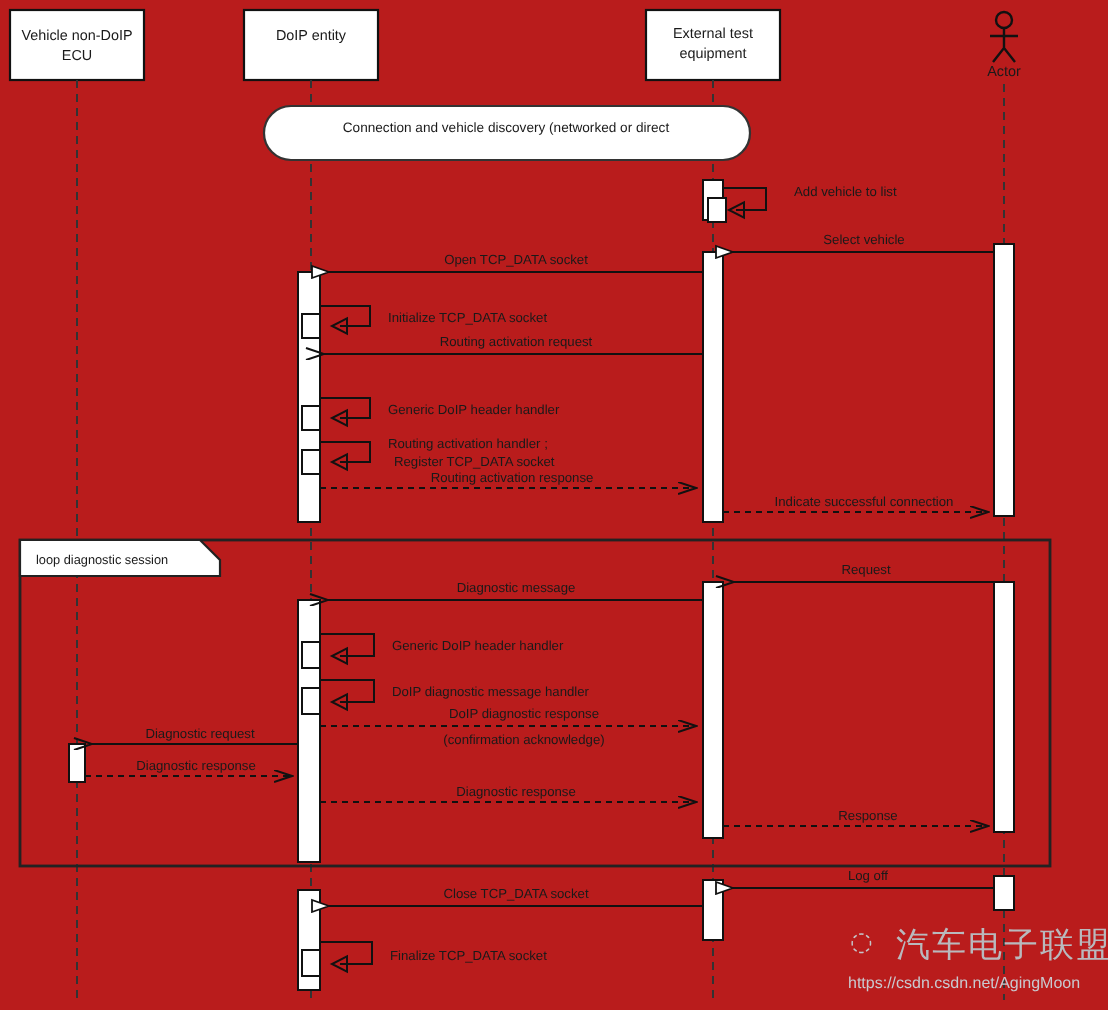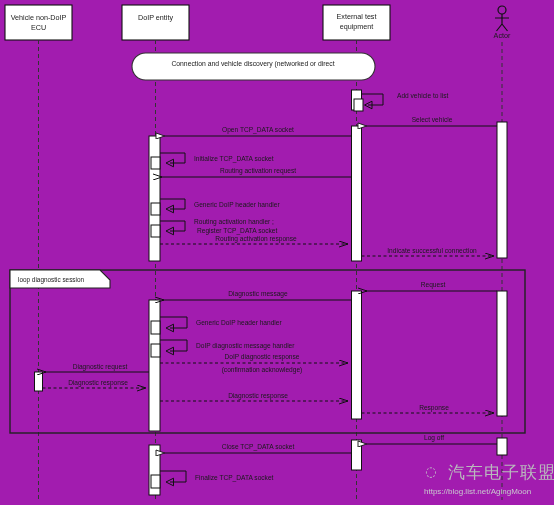--- a/index.html
+++ b/index.html
@@ -10,21 +10,21 @@
   body {
     width: 554px;
     height: 505px;
     font-family: "Liberation Sans", sans-serif;
     overflow: hidden;
   }
   #diagram-root {
     position: relative;
     width: 554px;
     height: 505px;
-    background: #a21caf;
+    background: #b91c1c;
   }
   svg#seq {
     display: block;
     width: 554px;
     height: 505px;
   }
   .lifeline-box {
     fill: #ffffff;
     stroke: #111111;
     stroke-width: 1.1;
@@ -316,15 +316,15 @@
       <path class="self-loop" d="M160,471 L186,471 L186,482 L170,482"></path>
       <path class="self-loop" d="M173.5,478.2 L166,482 L173.5,485.8 z" fill="#ffffff"></path>
       <rect class="self-box" x="151" y="475" width="9" height="13"></rect>
       <text class="t-msg-l" x="195" y="480">Finalize TCP_DATA socket</text>
     </g>
 
   </svg>
 
   <div class="watermark-logo" style="left:425px; top:464px;">◌</div>
   <div class="watermark-cn" style="left:448px; top:461px;">汽车电子联盟</div>
-  <div class="watermark-url" style="left:424px; top:487px;">https://blog.list.net/AgingMoon</div>
+  <div class="watermark-url" style="left:424px; top:487px;">https://csdn.csdn.net/AgingMoon</div>
 
 </div>
 
 </body></html>

